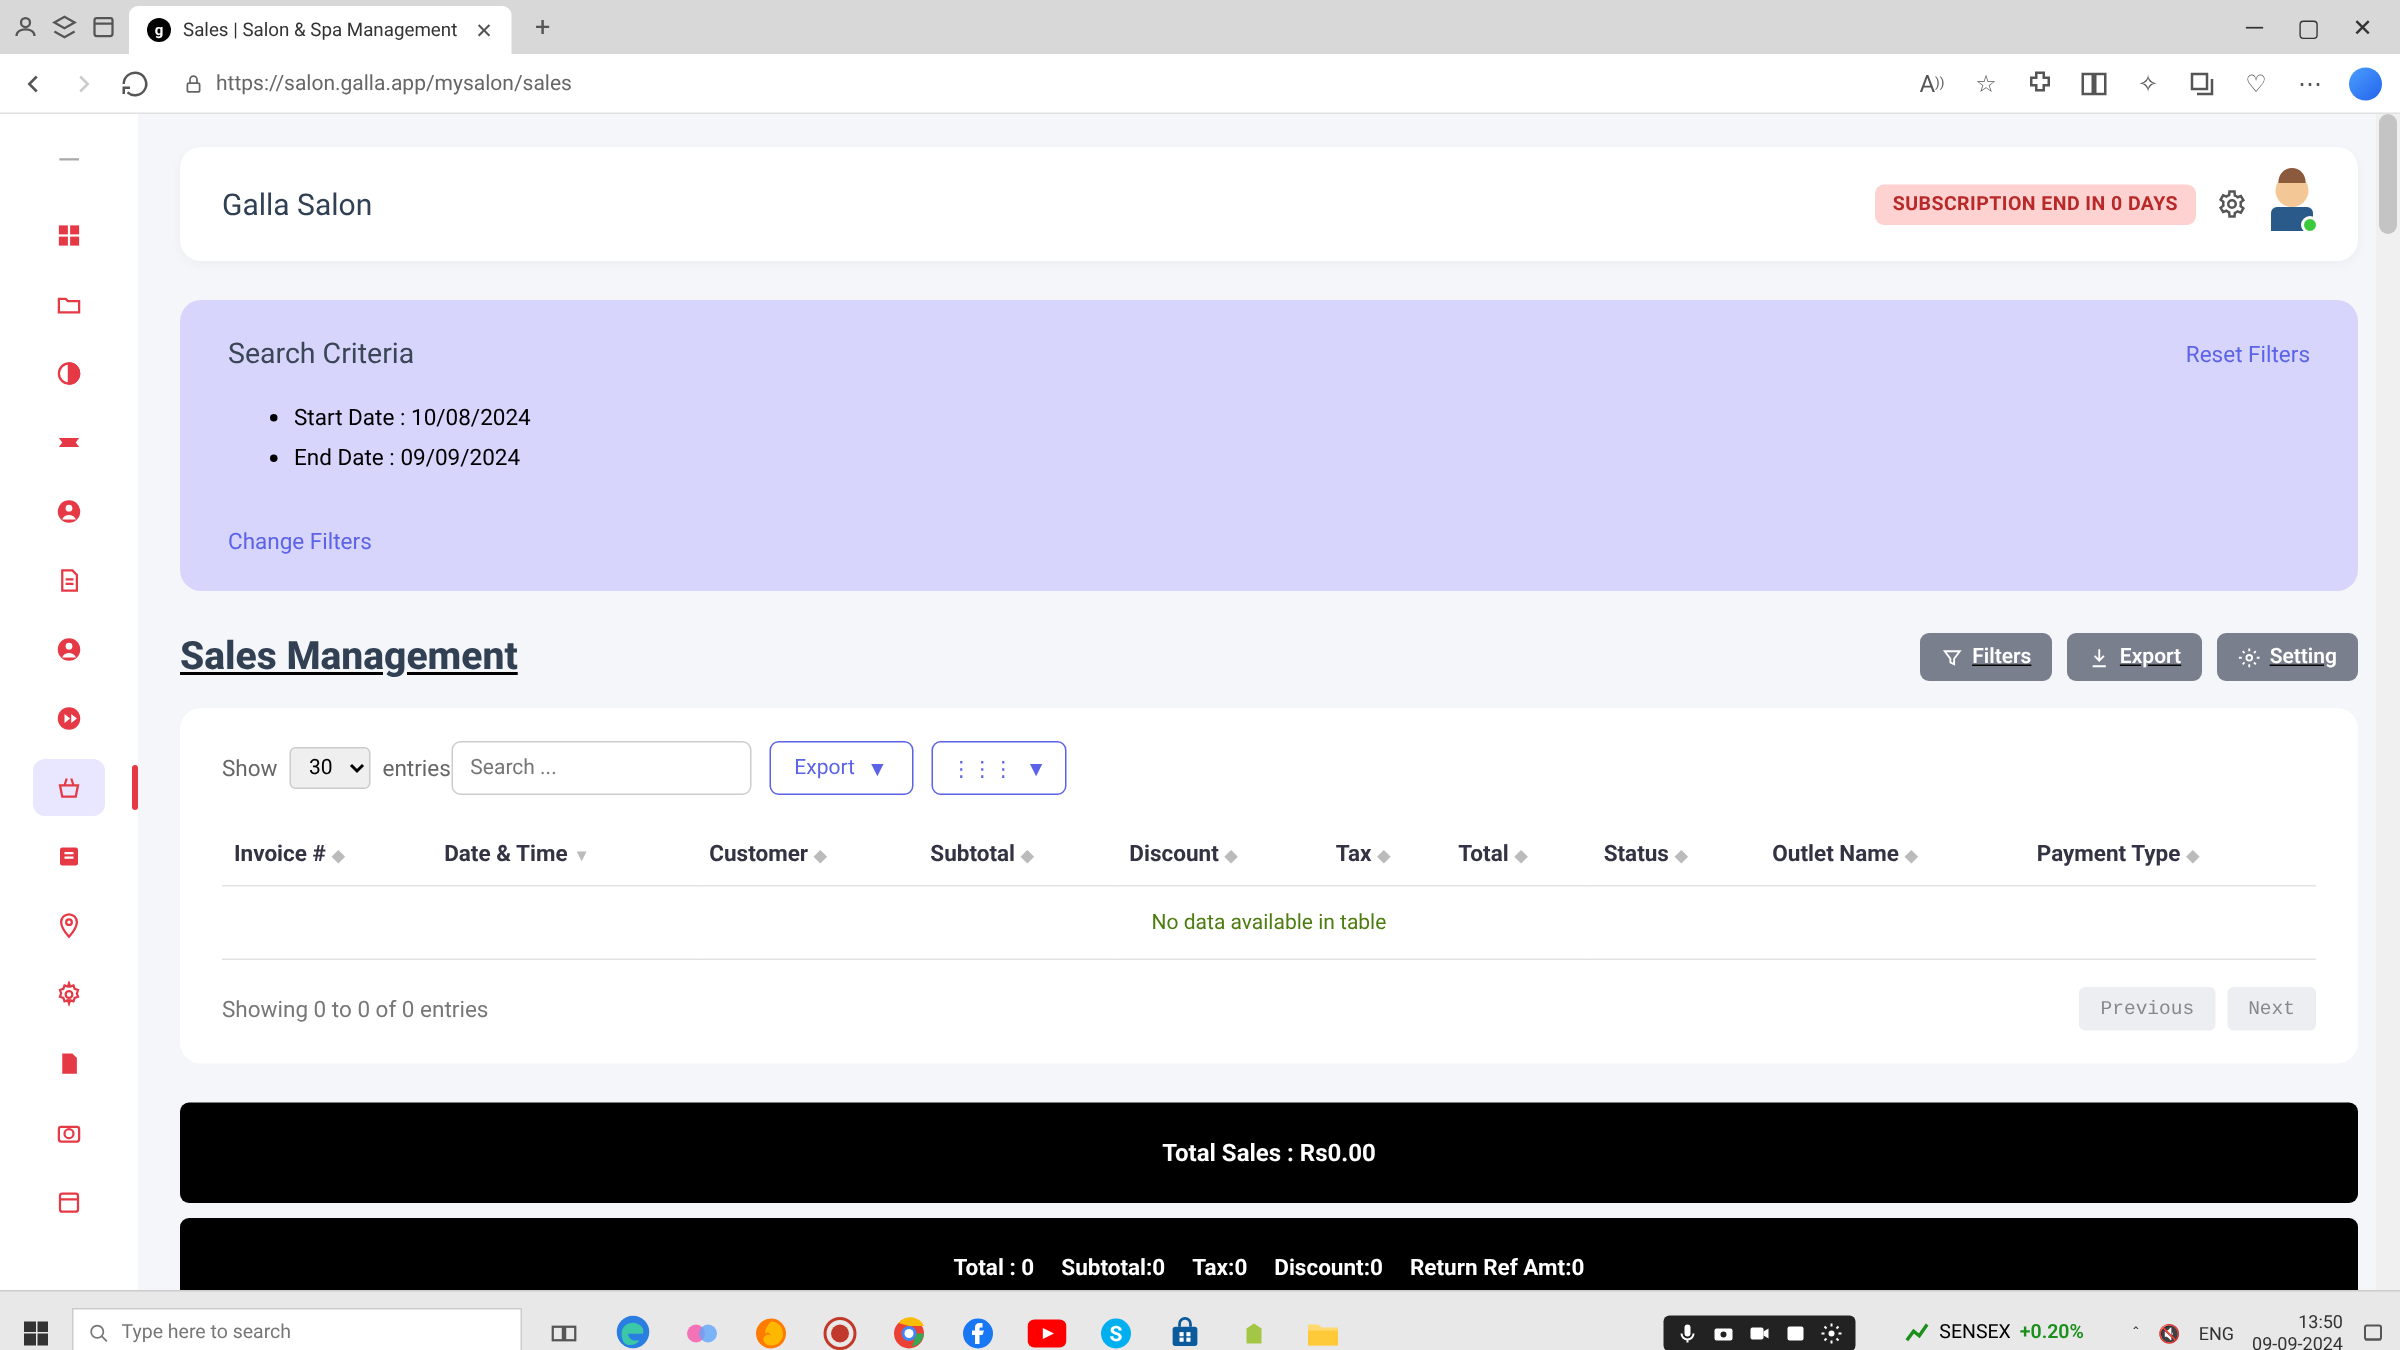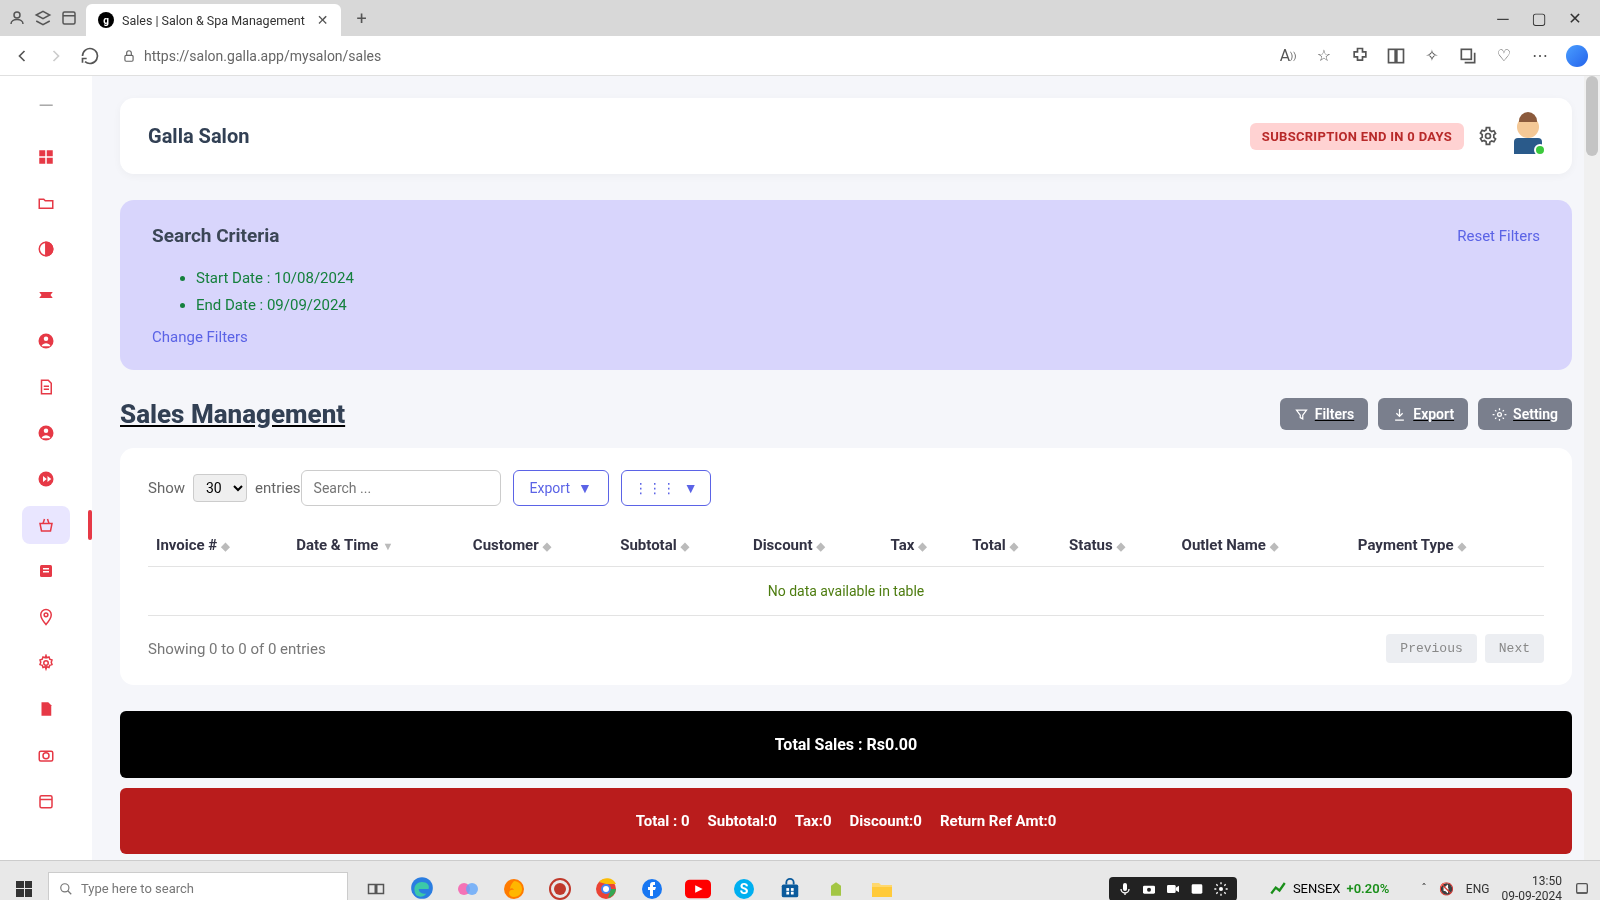--- a/index.html
+++ b/index.html
@@ -33,36 +33,36 @@
 .sidebar-item { width:48px; height:38px; display:flex; align-items:center; justify-content:center; border-radius:8px; cursor:pointer; color:#e63946; position:relative; }
 .sidebar-item.active { background:#e9e6ff; }
 .sidebar-item.active::after { content:""; position:absolute; right:-22px; top:4px; bottom:4px; width:4px; background:#e63946; border-radius:2px; }
 .sidebar-icon { width:18px; height:18px; }
 
 
 .main { flex:1; padding:22px 28px; overflow-y:auto; }
 
 
 .header-card { background:#fff; border-radius:14px; padding:18px 28px; display:flex; align-items:center; justify-content:space-between; box-shadow:0 2px 8px rgba(0,0,0,0.04); margin-bottom:26px; }
-.brand { font-size:20px; font-weight:700; color:#324054;text-align:right; }
+.brand { font-size:20px; font-weight:400; color:#324054;text-align:right; }
 .header-right { display:flex; align-items:center; gap:14px; }
 .sub-badge { background:#ffd2d2; color:#b82929; font-size:13px; font-weight:700; padding:6px 12px; border-radius:6px; letter-spacing:0.3px; }
 .gear-btn { width:20px; height:20px; color:#555; cursor:pointer; }
 .avatar { width:32px; height:40px; position:relative; }
 .avatar-head { width:22px; height:22px; background:#f4c896; border-radius:50%; margin:0 auto; position:relative; }
 .avatar-head::before { content:""; position:absolute; top:-4px; left:2px; right:2px; height:10px; background:#8b5a3c; border-radius:10px 10px 0 0; }
 .avatar-body { width:28px; height:16px; background:#2a5a8a; margin:0 auto; border-radius:4px 4px 0 0; position:relative; }
 .avatar-body::after { content:""; position:absolute; bottom:-2px; right:-4px; width:8px; height:8px; background:#3cc93c; border-radius:50%; border:2px solid #fff; }
 
 
 .criteria-card { background:#d8d5fc; border-radius:14px; padding:24px 32px; margin-bottom:28px; }
 .criteria-head { display:flex; justify-content:space-between; align-items:center; margin-bottom:18px; }
-.criteria-title { font-size:19px; font-weight:700; color:#3b4656; }
+.criteria-title { font-size:19px; font-weight:400; color:#3b4656; }
 .reset-link { color:#5b63e6; font-size:15px; cursor:pointer; }
-.criteria-list { list-style:disc; padding-left:44px; color:#15803d; font-size:15px; line-height:1.8; margin-bottom:8px; }
+.criteria-list { list-style:disc; padding-left:44px; color:#000000; font-size:15px; line-height:1.8; margin-bottom:32px; }
 .change-link { color:#5b63e6; font-size:15px; cursor:pointer; }
 
 
 .section-row { display:flex; justify-content:space-between; align-items:center; margin-bottom:18px;text-decoration:underline; }
 .section-title { font-size:26px; font-weight:800; color:#324054; }
 .section-actions { display:flex; gap:10px; }
 .action-btn { background:#7a7f8d; color:#fff; border:none; border-radius:6px; padding:8px 14px; font-size:14px; font-weight:600; display:flex; align-items:center; gap:6px; cursor:pointer; }
 .action-btn svg { width:15px; height:15px; }
 
 
@@ -78,21 +78,21 @@
 thead th { text-align:left; font-size:15px; font-weight:700; color:#334; padding:12px 8px; border-bottom:1px solid #e3e3e3; position:relative; }
 .sort-icon { color:#bbb; font-size:11px; margin-left:4px; }
 .no-data { text-align:center; color:#4d7c0f; font-size:14px; padding:16px; border-bottom:1px solid #e3e3e3; }
 .table-footer { display:flex; justify-content:space-between; align-items:center; margin-top:18px;gap:44px; }
 .entries-info { color:#777; font-size:15px; }
 .pagination { display:flex; gap:8px; }
 .page-btn { background:#eceef2; color:#888; border:none; border-radius:4px; padding:7px 14px; font-size:13px; cursor:pointer;font-family:Liberation Mono, monospace; }
 
 
 .summary-bar { background:#000; color:#fff; border-radius:6px; padding:24px; text-align:center; font-size:16px; font-weight:700; margin-bottom:10px; }
-.summary-bar2 { background:#b91c1c; color:#fff; border-radius:6px; padding:24px; text-align:center; font-size:15px; font-weight:700; display:flex; justify-content:center; gap:18px; }
+.summary-bar2 { background:#000000; color:#fff; border-radius:6px; padding:24px; text-align:center; font-size:15px; font-weight:700; display:flex; justify-content:center; gap:18px; }
 
 
 .scroll-track { position:absolute; right:0; top:0; bottom:0; width:16px; background:#f0f0f0; }
 .scroll-thumb { position:absolute; right:2px; top:0; width:12px; height:80px; background:#c4c4c4; border-radius:6px; }
 
 
 .taskbar { height:56px; background:#e8e8e8; display:flex; align-items:center; font-size:13px; border-top:1px solid #ccc; }
 .start-btn { width:48px; height:40px; display:flex; align-items:center; justify-content:center; cursor:pointer; }
 .win-logo { width:16px; height:16px; display:grid; grid-template-columns:1fr 1fr; grid-template-rows:1fr 1fr; gap:1px; }
 .win-logo span { background:#333; }

